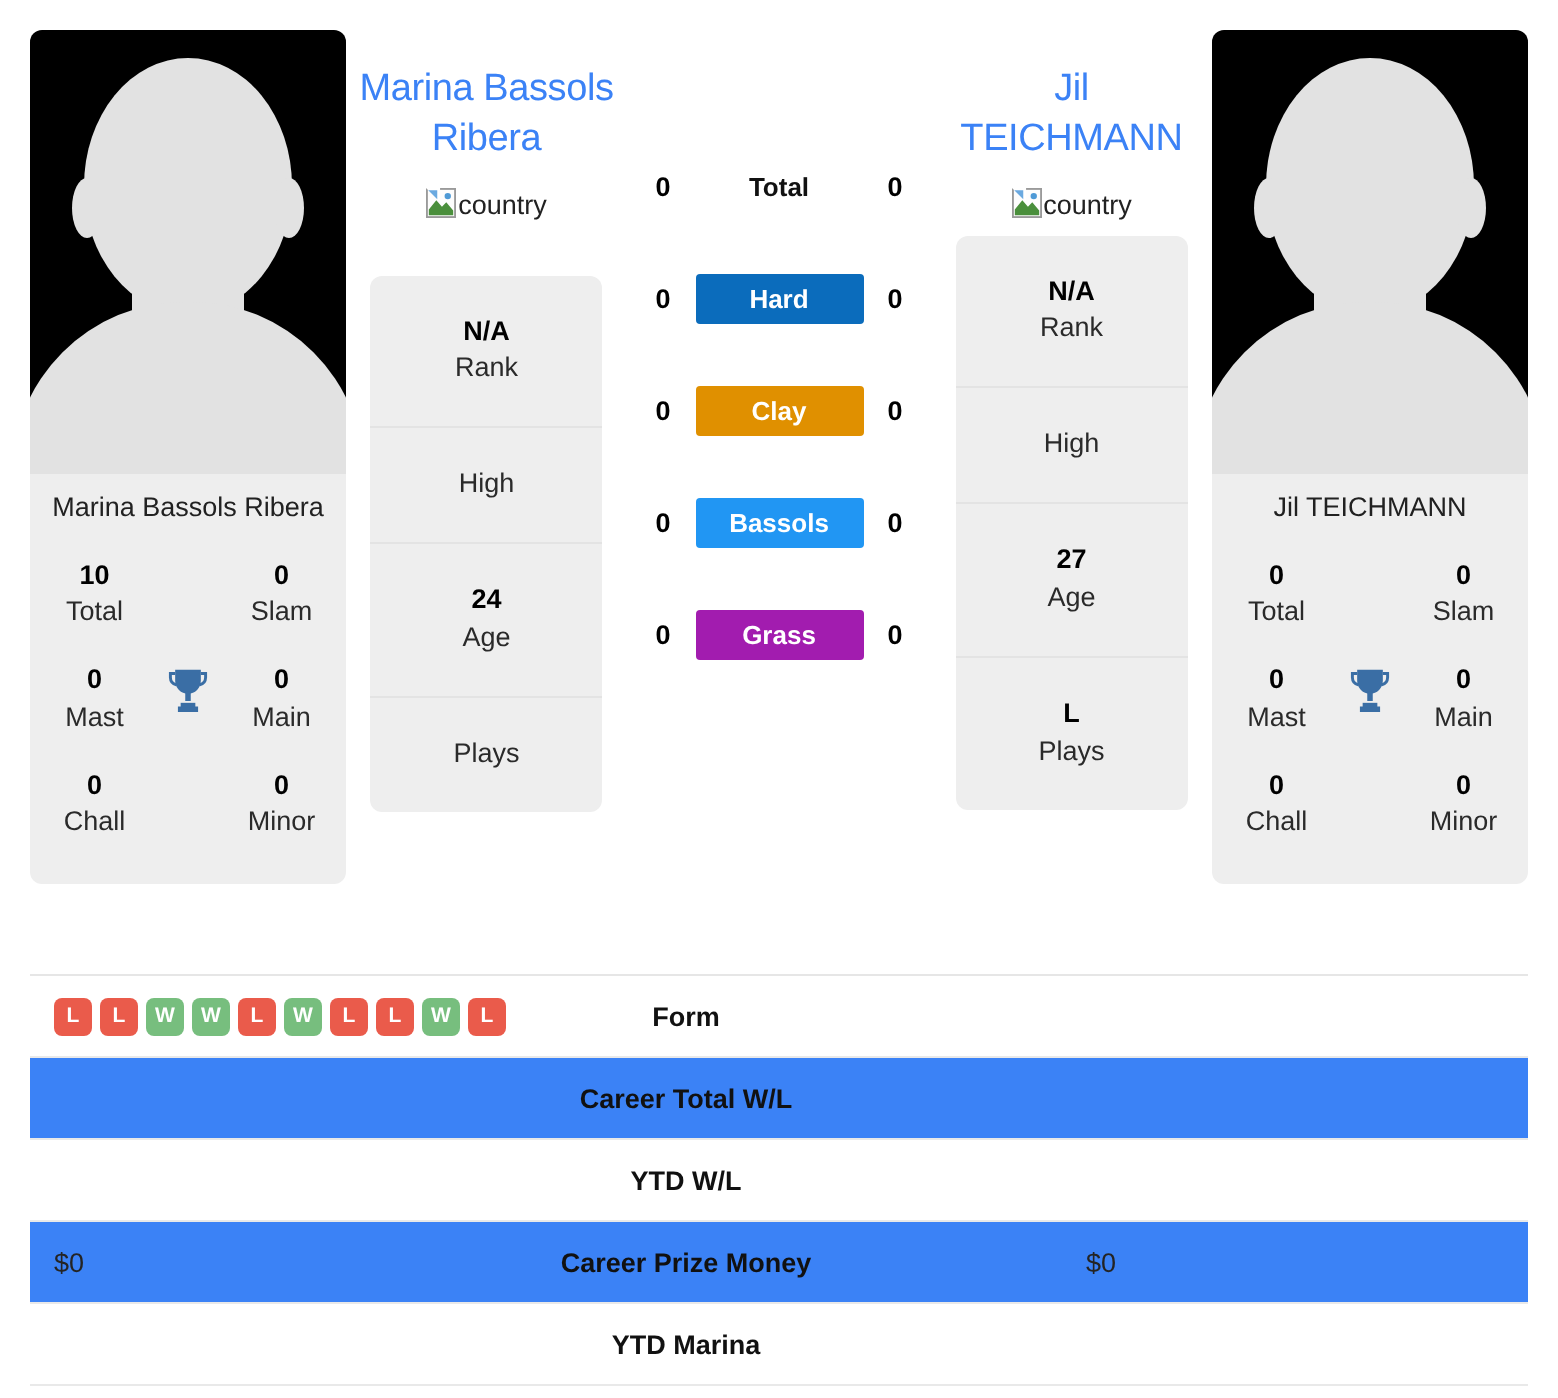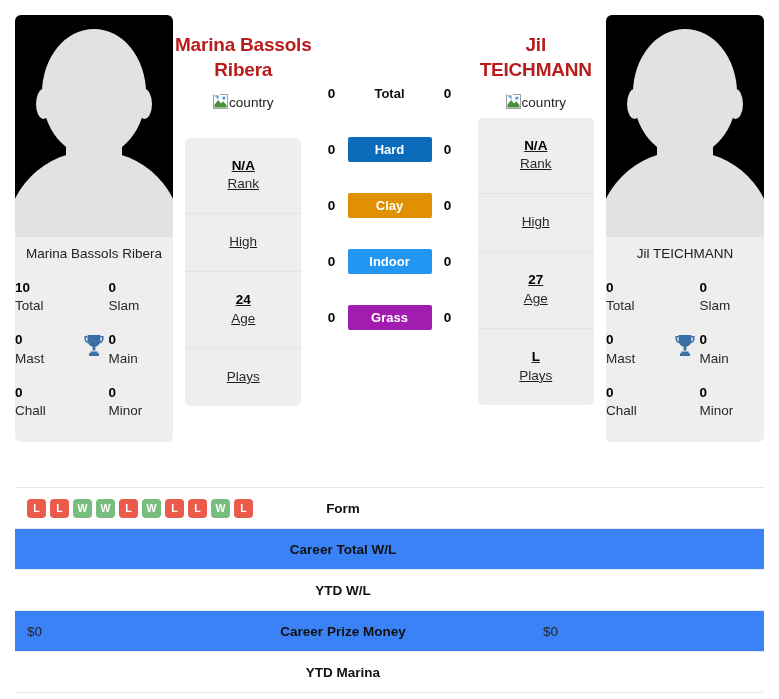--- a/index.html
+++ b/index.html
@@ -88,21 +88,21 @@
     white-space: nowrap;
     overflow: visible;
   }
 
   .titles-grid {
     position: relative;
     padding: 6px 0 14px 0;
   }
   .titles-row {
     display: flex;
-    text-align: left;
+    text-align: center;
     padding: 8px 0;
     gap: 29px;
   }
   .titles-cell { flex: 1 1 50%; }
   .titles-val {
     font-size: 13.5px;
     font-weight: bold;
     color: #000000;
     line-height: 1.35;
   }
@@ -122,22 +122,22 @@
 
   
   .name-col {
     flex: 1 1 0;
     min-width: 0;
     padding-top: 22px;
   }
   .player-name {
     text-align: center;
     font-size: 19px;
-    font-weight: bold;
-    color: #b91c1c;
+    font-weight: normal;
+    color: #3b82f6;
     line-height: 1.33;
     letter-spacing: -0.2px;
   }
   .flag-wrap {
     text-align: center;
     margin-top: 11px;
     font-size: 13.5px;
     color: #222;
     white-space: nowrap;
   }
@@ -154,21 +154,20 @@
     width: 116px;
     background: #eeeeee;
     border-radius: 6px;
     overflow: hidden;
   }
   .bio-card.tall { margin-top: 8px; }
   .bio-row {
     text-align: center;
     padding: 19px 4px;
     border-bottom: 1px solid #e3e3e3;
-    text-decoration: underline;
   }
   .bio-row:last-child { border-bottom: none; }
   .bio-val {
     font-size: 13.5px;
     font-weight: bold;
     color: #000;
     line-height: 1.4;
     min-height: 1px;
   }
   .bio-val:empty { display: none; }
@@ -363,21 +362,21 @@
         <div class="surface-badge" style="background:#0b6cbc">Hard</div>
         <div class="surface-score">0</div>
       </div>
       <div class="surface-row">
         <div class="surface-score">0</div>
         <div class="surface-badge" style="background:#e09000">Clay</div>
         <div class="surface-score">0</div>
       </div>
       <div class="surface-row">
         <div class="surface-score">0</div>
-        <div class="surface-badge" style="background:#2196f3">Indoor</div>
+        <div class="surface-badge" style="background:#2196f3">Bassols</div>
         <div class="surface-score">0</div>
       </div>
       <div class="surface-row">
         <div class="surface-score">0</div>
         <div class="surface-badge" style="background:#a21caf">Grass</div>
         <div class="surface-score">0</div>
       </div>
     </div>
 
     <div class="name-col">

